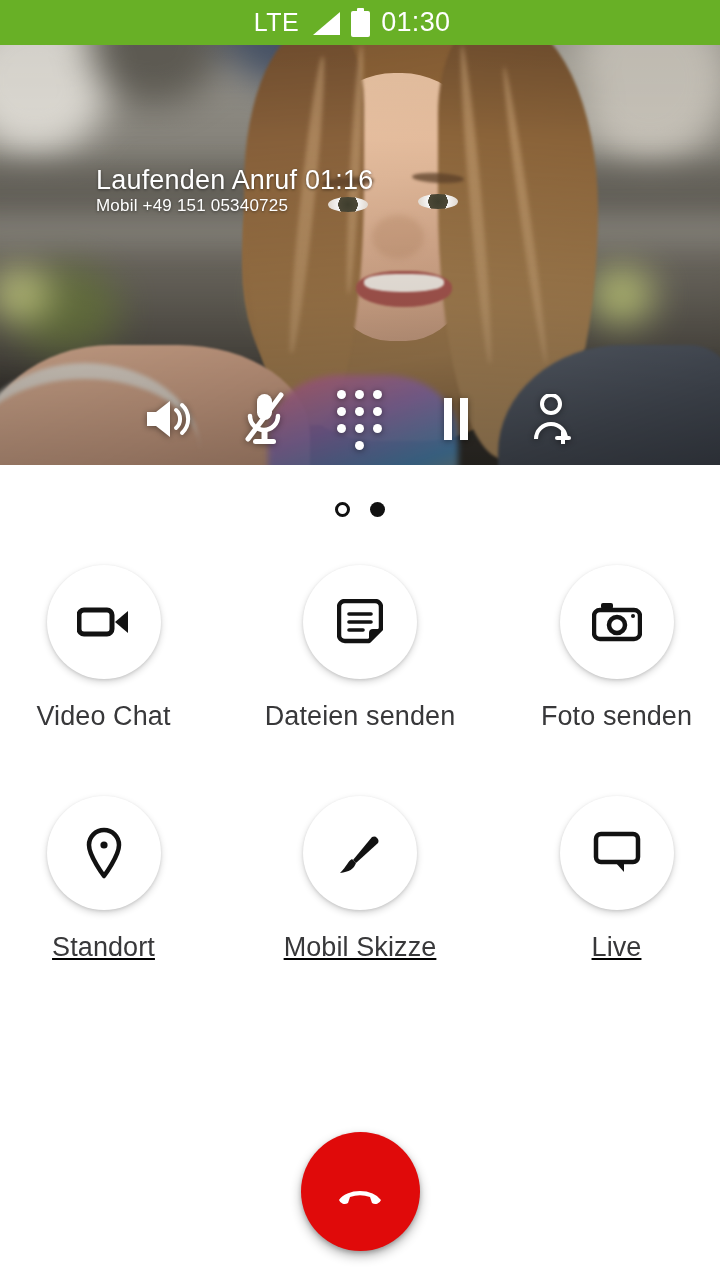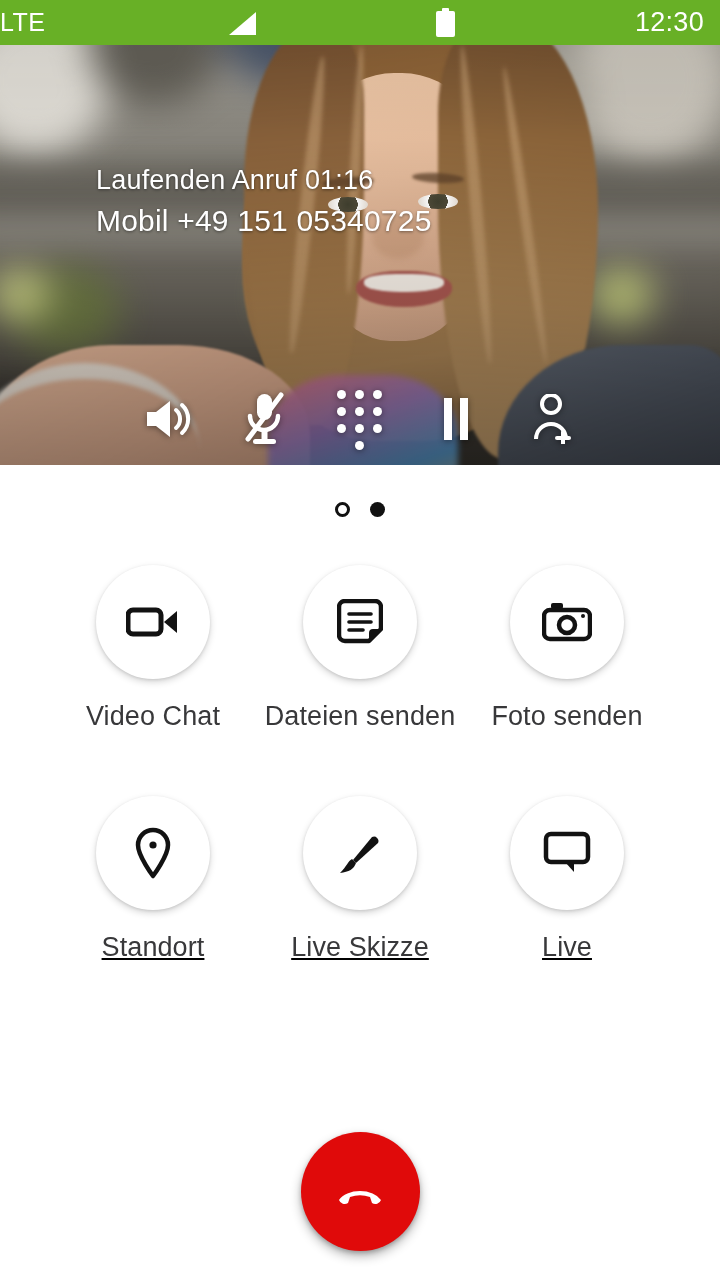--- a/index.html
+++ b/index.html
@@ -8,21 +8,21 @@
     background:#ffffff;
     font-family:"Liberation Sans", sans-serif;
     overflow:hidden;
   }
   .phone { position:relative; width:720px; height:1280px; background:#fff; }
 
   
   .statusbar{
     position:absolute; top:0; left:0; width:720px; height:45px;
     background:#68b026;
-    display:flex; align-items:center; justify-content:space-between;
+    display:flex; align-items:center; justify-content:center;
     padding-right:16px; gap:11px;
   }
   .st-lte{ color:#fff; font-size:25px; letter-spacing:.5px; line-height:1; }
   .st-signal{ width:30px; height:24px; position:relative; }
   .st-signal i{
     position:absolute; right:0; bottom:0; width:0; height:0;
     border-left:27px solid transparent; border-bottom:23px solid #fff;
   }
   .st-batt{ width:19px; height:29px; position:relative; }
   .st-batt .body{
@@ -136,22 +136,22 @@
   .call-status{
     color:#fff; font-size:27px; font-weight:400; letter-spacing:.2px;
     text-shadow:0 1px 3px rgba(0,0,0,.45);
   }
   .call-name{
     color:#fff; font-size:59px; font-weight:300; letter-spacing:.2px;
     line-height:1.06; margin-top:4px;
     text-shadow:0 1px 4px rgba(0,0,0,.45);
   }
   .call-number{
-    color:#fff; font-size:30px; font-weight:400; letter-spacing:.2px;
-    margin-top:8px; text-shadow:0 1px 3px rgba(0,0,0,.45);
+    color:#fff; font-size:17px; font-weight:400; letter-spacing:.2px;
+    margin-top:0; text-shadow:0 1px 3px rgba(0,0,0,.45);
   }
 
   
   .controls{
     position:absolute; left:0; top:378px; width:720px; height:82px;
     display:flex; align-items:center;
   }
   .ctl{
     width:96px; height:82px; display:flex; align-items:center; justify-content:center;
     filter:drop-shadow(0 1px 3px rgba(0,0,0,.45));
@@ -171,21 +171,21 @@
   .pager{
     position:absolute; top:502px; left:0; width:720px;
     display:flex; justify-content:center; align-items:center; gap:20px;
   }
   .dot{ width:15px; height:15px; border-radius:50%; }
   .dot.inactive{ border:3px solid #111; background:transparent; }
   .dot.active{ background:#111; }
 
   
   .grid{ position:absolute; top:565px; left:0; width:720px; }
-  .row{ display:flex; justify-content:center; }
+  .row{ display:flex; justify-content:space-between; }
   .row.r2{ margin-top:64px;text-decoration:underline; }
   .cell{
     width:207px; display:flex; flex-direction:column; align-items:center;
   }
   .circle{
     width:114px; height:114px; border-radius:50%;
     background:#fff;
     box-shadow:0 3px 7px rgba(0,0,0,.17), 0 1px 3px rgba(0,0,0,.10);
     display:flex; align-items:center; justify-content:center;
   }
@@ -213,21 +213,21 @@
 
   <div class="statusbar">
     <span class="st-lte">LTE</span>
     <span class="st-signal">
         <i></i>
       </span>
     <span class="st-batt">
       <span class="cap"></span>
         <span class="body"></span>
     </span>
-    <span class="st-time">12:30</span>
+    <span class="st-time">01:30</span>
   </div>
 
   <div class="photo">
     <div class="bg">
       <div class="bg-base"></div>
       <div class="bg-blobs">
         <div class="blob" style="left:-10px;  top:-10px;  width:150px; height:150px; background:#e9e6df;"></div>
         <div class="blob" style="left:120px;  top:-30px;  width:130px; height:120px; background:#57544c;"></div>
         <div class="blob" style="left:250px;  top:-40px;  width:140px; height:110px; background:#3c4a63;"></div>
         <div class="blob" style="left:600px;  top:-20px;  width:160px; height:170px; background:#cfcac0;"></div>
@@ -382,21 +382,21 @@
         <div class="cell-label">Standort</div>
       </div>
 
       <div class="cell">
         <div class="circle">
           <svg width="48" height="48" viewBox="0 0 48 48" aria-hidden="true">
             <path d="M17 31 L36 8 a4.5 4.5 0 0 1 6 6 L20 34 z" fill="#121212"></path>
             <path d="M16 30 c-4 2 -5 7 -12 14 c9 -1 14 -4 16 -10 z" fill="#121212"></path>
           </svg>
         </div>
-        <div class="cell-label">Live Skizze</div>
+        <div class="cell-label">Mobil Skizze</div>
       </div>
 
       <div class="cell">
         <div class="circle">
           <svg width="48" height="44" viewBox="0 0 48 44" aria-hidden="true">
             <rect x="3" y="3" width="42" height="28" rx="5" stroke="#121212" stroke-width="4.5" fill="none"></rect>
             <path d="M31 31 l0 10 l-9 -10 z" fill="#121212"></path>
           </svg>
         </div>
         <div class="cell-label">Live</div>

